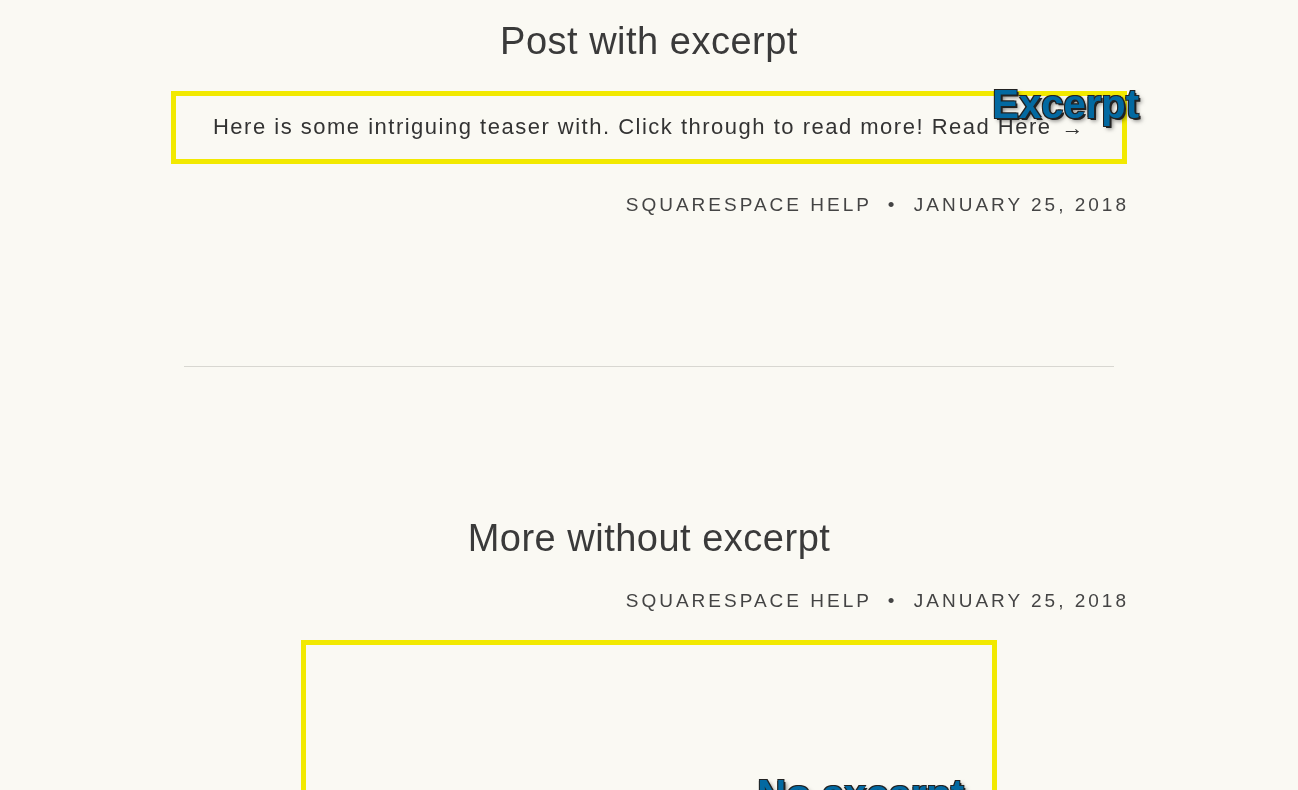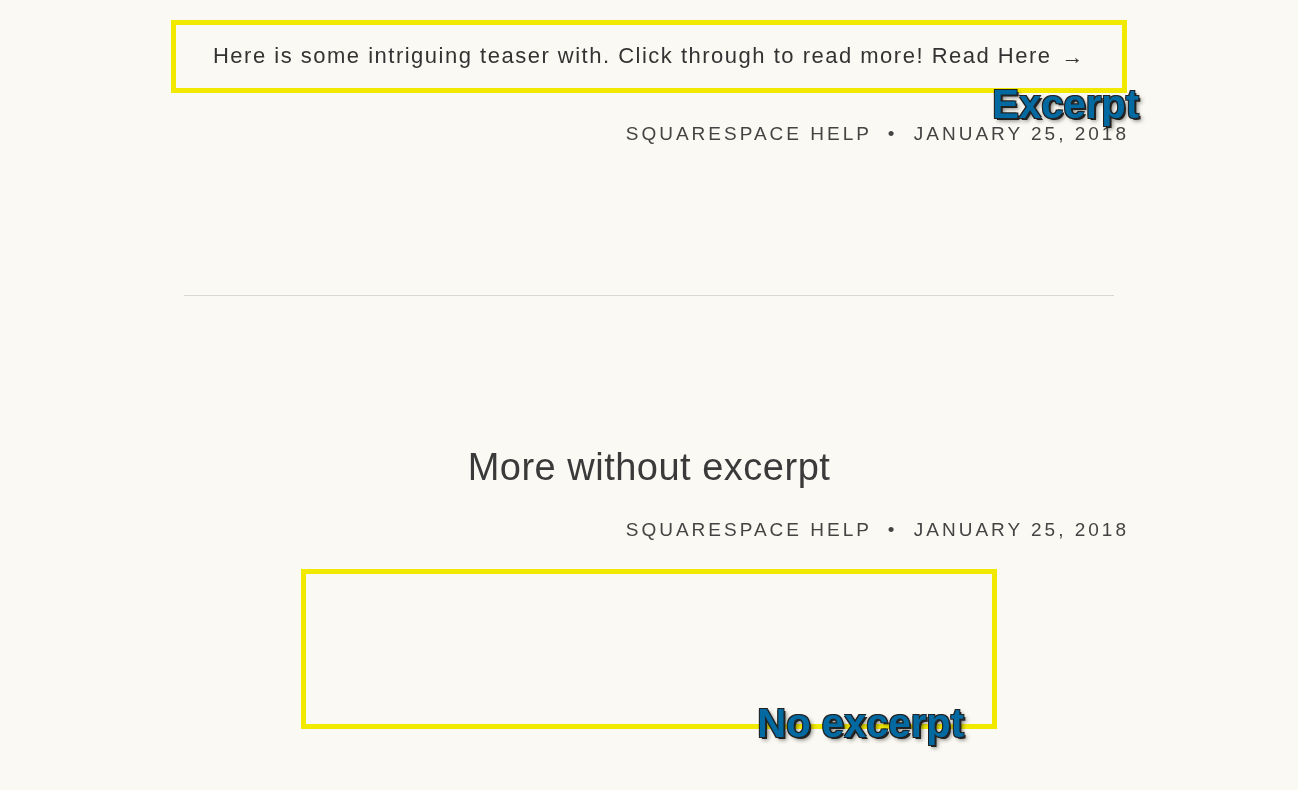--- a/index.html
+++ b/index.html
@@ -100,20 +100,21 @@
   }
   .post1-wrap { position: relative; }
   .post2-wrap { position: relative; }
 </style>
 </head>
 <body>
 
 <div class="container">
 
   <div class="post post1-wrap">
+    <h2 class="post-title">Post with excerpt</h2>
 
     <div class="excerpt-box">
       <span class="excerpt-text">Here is some intriguing teaser with. Click through to read more! </span><span class="read-more"><span>Read Here</span><span class="arrow">→</span></span>
     </div>
 
     <div class="annotation top">Excerpt</div>
 
     <div class="meta">
       <span>SQUARESPACE HELP</span>
       <span class="sep">•</span>

